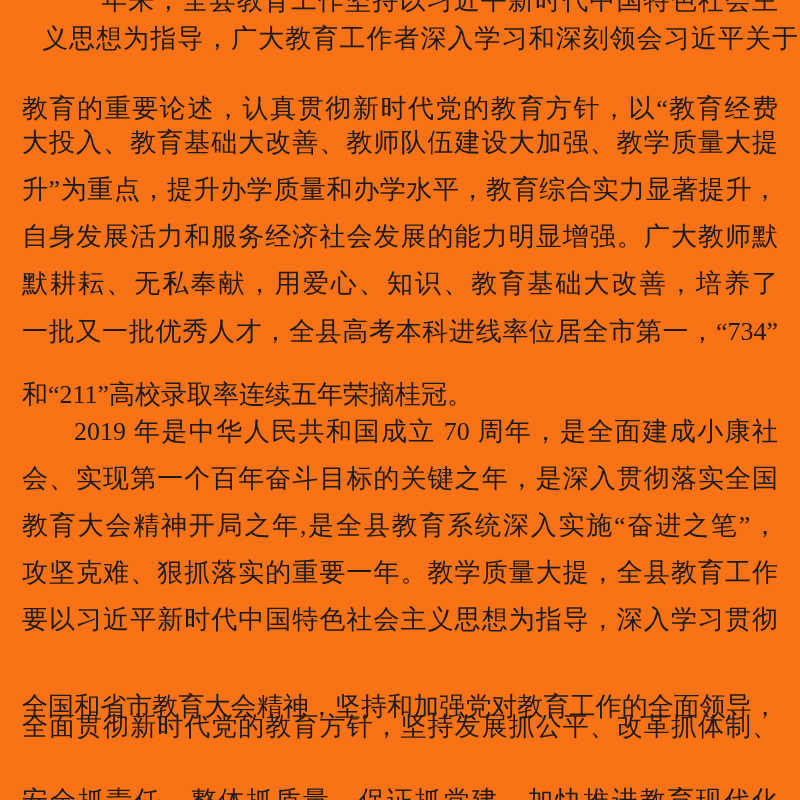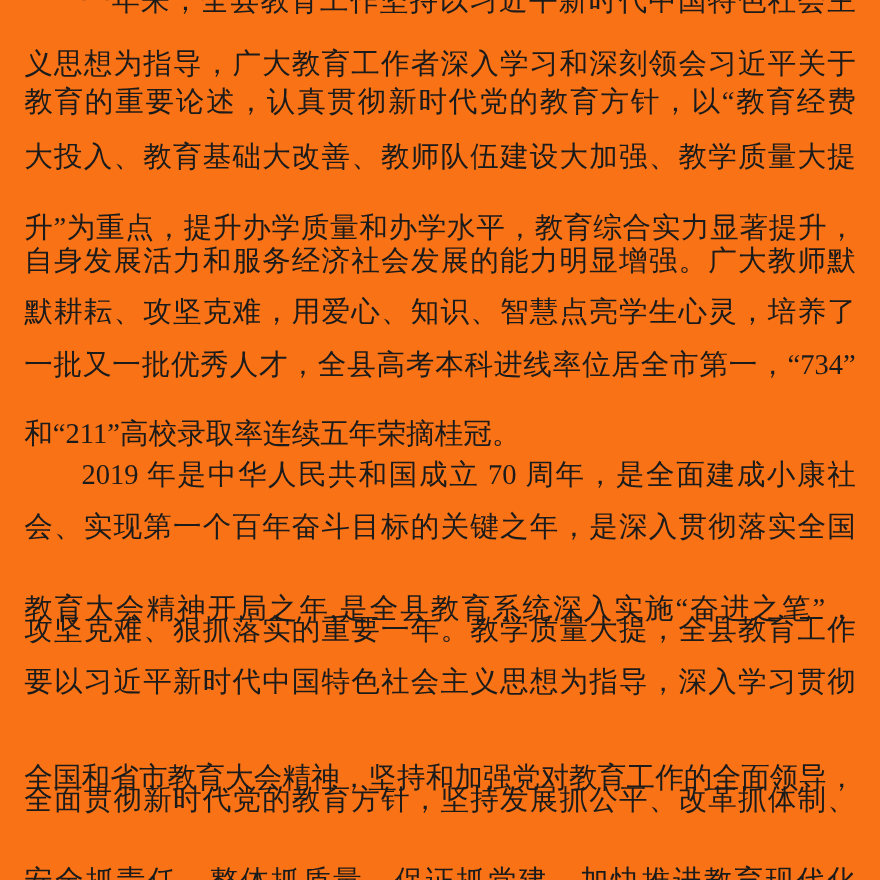--- a/index.html
+++ b/index.html
@@ -36,30 +36,30 @@
     text-align: left;
     text-align-last: left;
   }
 </style>
 </head>
 <body>
 
 <div class="page">
   <div id="text-flow">
       <div class="text-line indent" style="top: -16px; color: rgb(27, 27, 27);">一年来，全县教育工作坚持以习近平新时代中国特色社会主</div>
-      <div class="text-line" style="top: 41px; color: rgb(27, 27, 27);">义思想为指导，广大教育工作者深入学习和深刻领会习近平关于</div>
-      <div class="text-line" style="top: 76px; color: rgb(27, 27, 27);">教育的重要论述，认真贯彻新时代党的教育方针，以“教育经费</div>
+      <div class="text-line" style="top: 22px; color: rgb(27, 27, 27); margin-left: 20px;">义思想为指导，广大教育工作者深入学习和深刻领会习近平关于</div>
+      <div class="text-line" style="top: 92px; color: rgb(27, 27, 27);">教育的重要论述，认真贯彻新时代党的教育方针，以“教育经费</div>
       <div class="text-line" style="top: 126px; color: rgb(27, 27, 27);">大投入、教育基础大改善、教师队伍建设大加强、教学质量大提</div>
-      <div class="text-line" style="top: 173px; color: rgb(27, 27, 27); margin-top: 17px;">升”为重点，提升办学质量和办学水平，教育综合实力显著提升，</div>
+      <div class="text-line" style="top: 173px; color: rgb(27, 27, 27);">升”为重点，提升办学质量和办学水平，教育综合实力显著提升，</div>
       <div class="text-line" style="top: 220px; color: rgb(27, 27, 27);">自身发展活力和服务经济社会发展的能力明显增强。广大教师默</div>
-      <div class="text-line" style="top: 267px; color: rgb(27, 27, 27);">默耕耘、攻坚克难，用爱心、知识、智慧点亮学生心灵，培养了</div>
+      <div class="text-line" style="top: 267px; color: rgb(27, 27, 27);">默耕耘、无私奉献，用爱心、知识、教育基础大改善，培养了</div>
       <div class="text-line" style="top: 315px; color: rgb(27, 27, 27);">一批又一批优秀人才，全县高考本科进线率位居全市第一，“734”</div>
       <div class="text-line para-end" style="top: 378px; color: rgb(27, 27, 27);">和“211”高校录取率连续五年荣摘桂冠。</div>
       <div class="text-line indent" style="top: 415px; color: rgb(27, 27, 27);">2019 年是中华人民共和国成立 70 周年，是全面建成小康社</div>
       <div class="text-line" style="top: 462px; color: rgb(27, 27, 27);">会、实现第一个百年奋斗目标的关键之年，是深入贯彻落实全国</div>
-      <div class="text-line" style="top: 509px; color: rgb(27, 27, 27); margin-top: 28px;">教育大会精神开局之年,是全县教育系统深入实施“奋进之笔”，</div>
+      <div class="text-line" style="top: 509px; color: rgb(27, 27, 27);">教育大会精神开局之年,是全县教育系统深入实施“奋进之笔”，</div>
       <div class="text-line" style="top: 556px; color: rgb(27, 27, 27);">攻坚克难、狠抓落实的重要一年。教学质量大提，全县教育工作</div>
       <div class="text-line" style="top: 603px; color: rgb(27, 27, 27);">要以习近平新时代中国特色社会主义思想为指导，深入学习贯彻</div>
       <div class="text-line" style="top: 690px; color: rgb(27, 27, 27);">全国和省市教育大会精神，坚持和加强党对教育工作的全面领导，</div>
       <div class="text-line" style="top: 710px; color: rgb(27, 27, 27);">全面贯彻新时代党的教育方针，坚持发展抓公平、改革抓体制、</div>
       <div class="text-line" style="top: 784px; color: rgb(27, 27, 27);">安全抓责任、整体抓质量、保证抓党建、加快推进教育现代化</div>
     </div>
 </div>
 
 </body></html>

